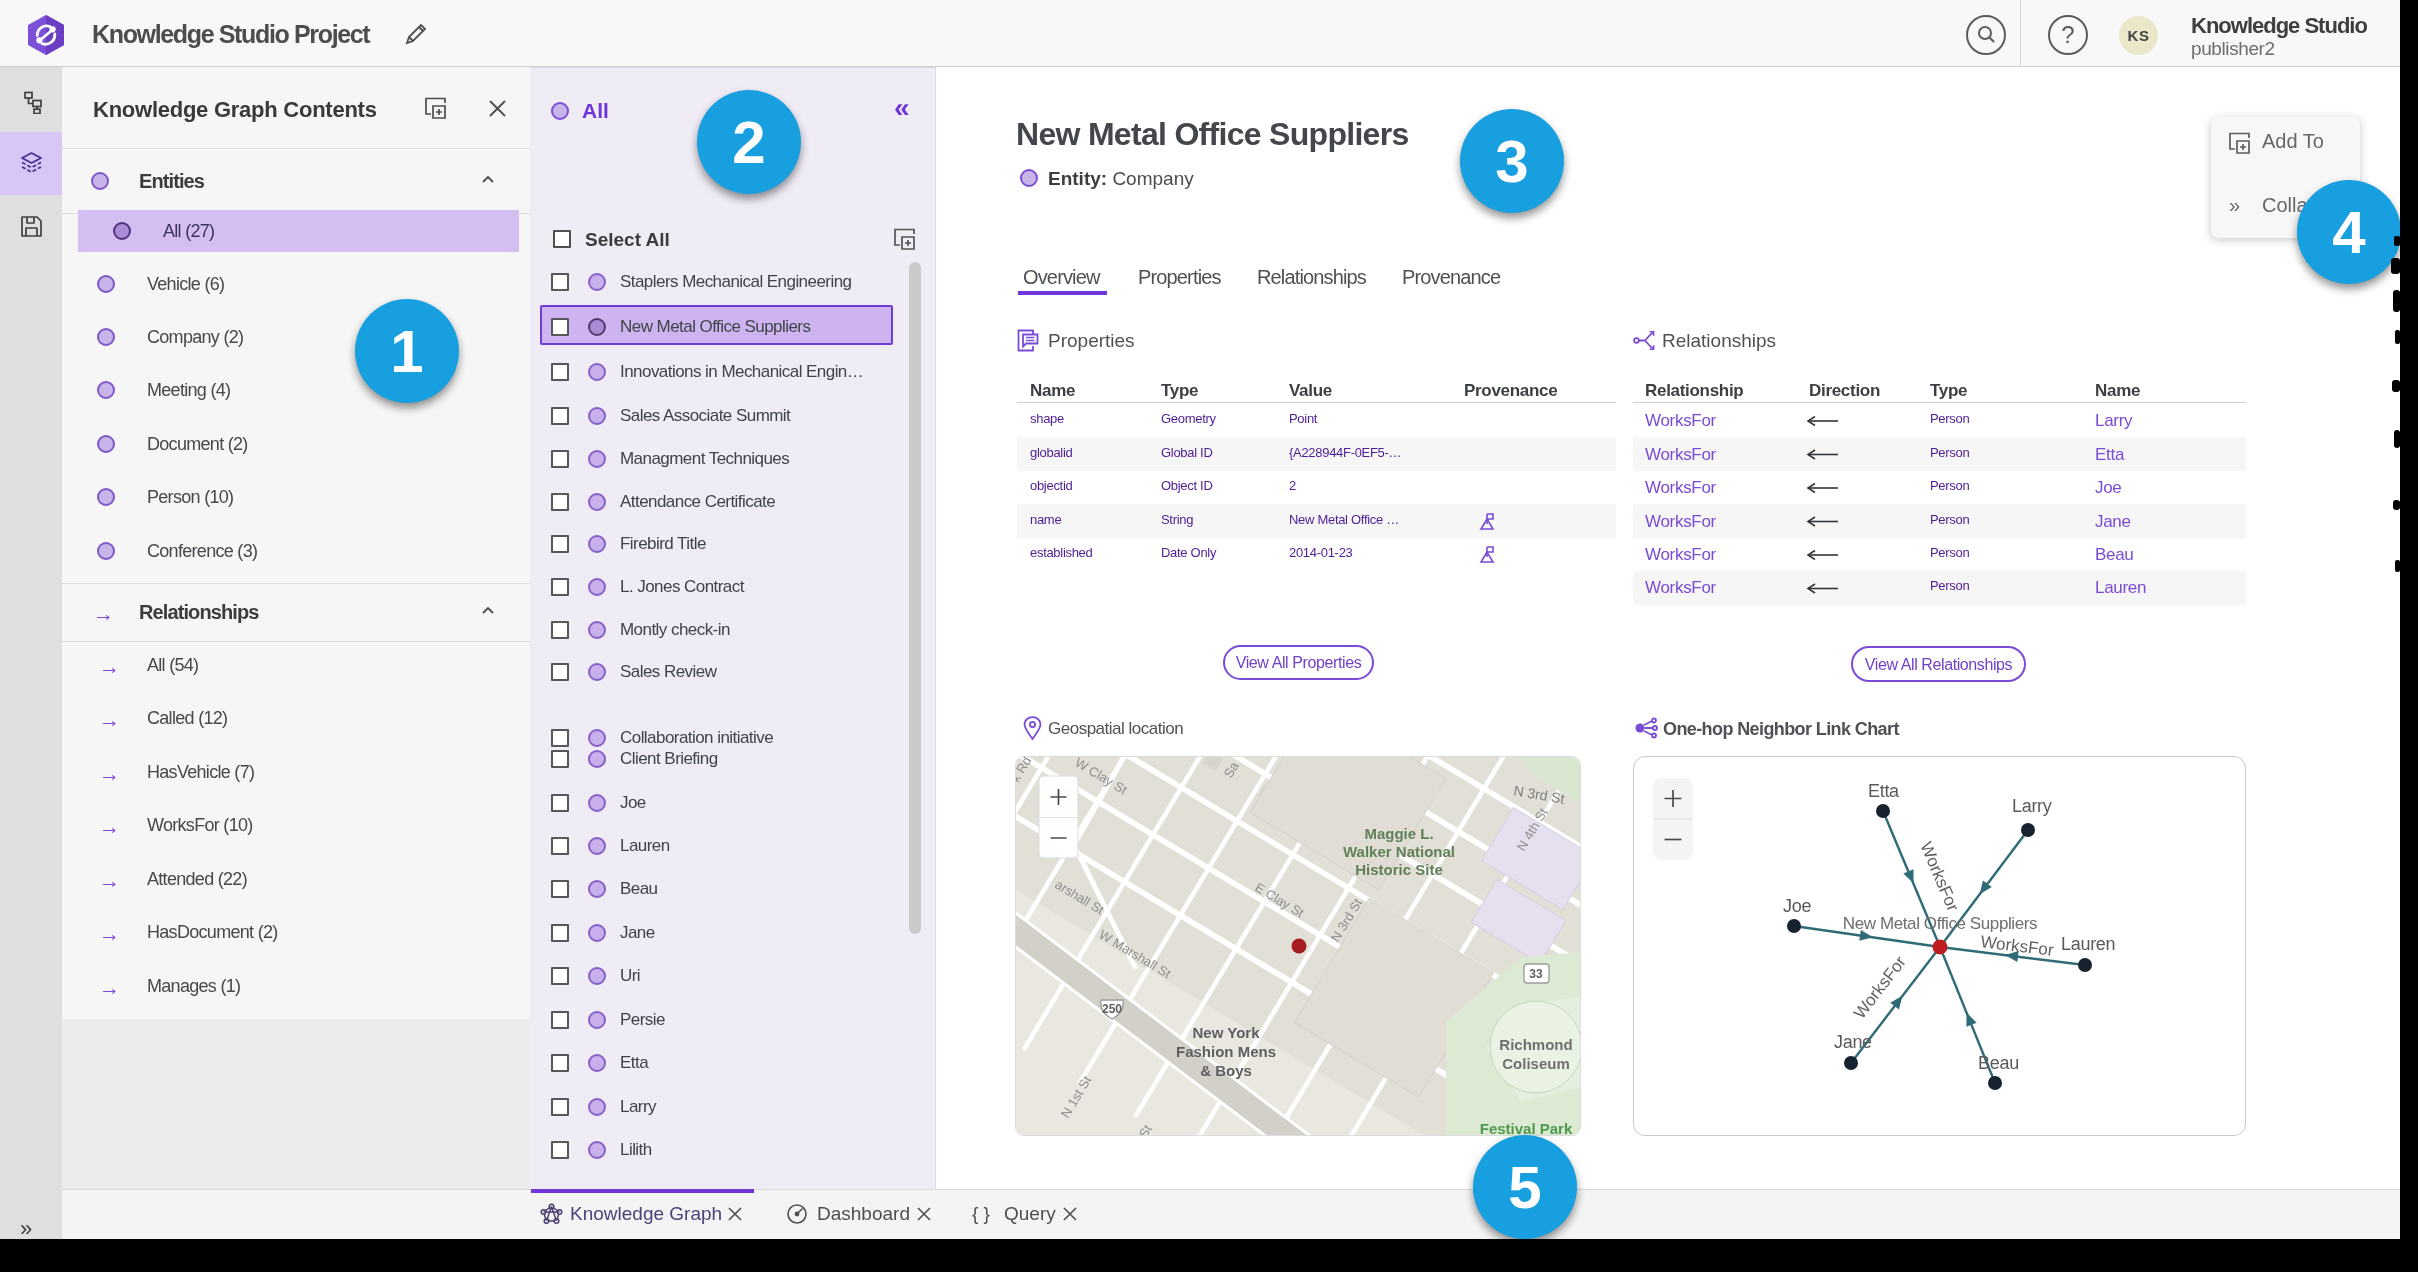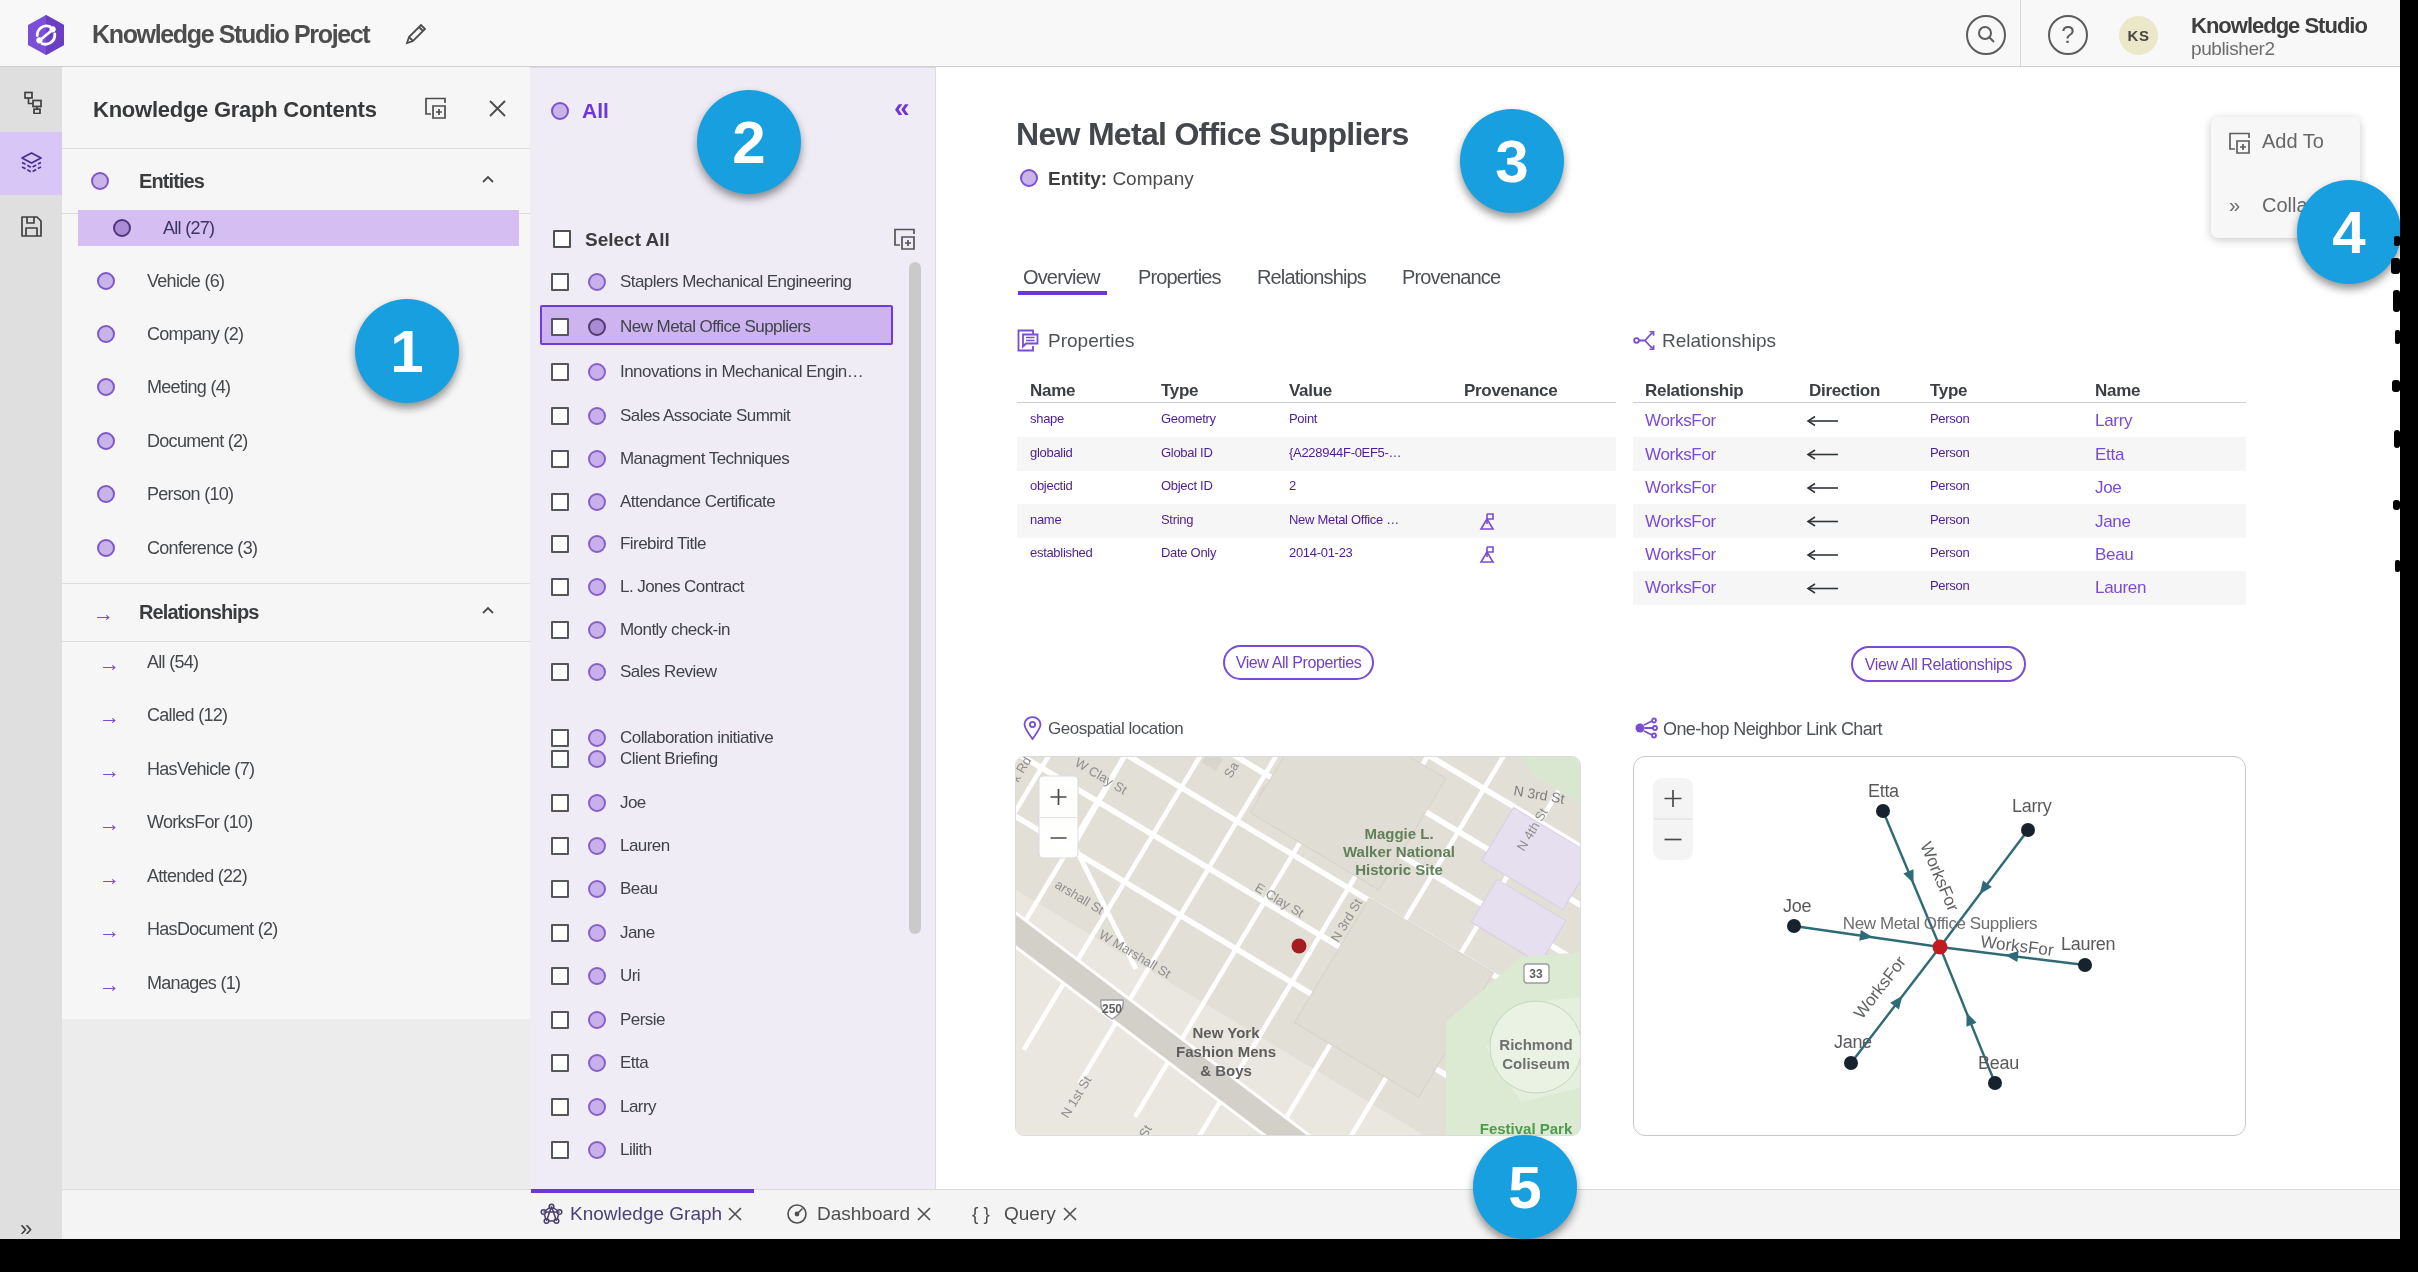--- a/index.html
+++ b/index.html
@@ -9,21 +9,21 @@
   svg{display:block;}
   
   #topbar{left:0;top:0;width:2418px;height:66px;background:#f8f8f8;border-bottom:1px solid #cfcfcf;}
   #apptitle{left:92px;top:20px;font-size:25px;font-weight:700;color:#4d4d4d;letter-spacing:-1.35px;}
   
   #rail{left:0;top:67px;width:62px;height:1172px;background:#dfdfdf;}
   #railsel{left:0;top:132px;width:62px;height:63px;background:#d8c6f6;}
   
   #kgc{left:62px;top:67px;width:468px;height:1122px;background:#f6f6f6;}
   #kgc .hdr{left:23px;top:30px;font-size:22px;font-weight:700;color:#38393b;letter-spacing:-0.25px;margin-left:8px;}
-  .kgcrow{position:absolute;left:0;width:468px;height:36px;}
+  .kgcrow{position:absolute;left:0;width:468px;height:42px;}
   .kgcrow .circ{position:absolute;left:35px;top:50%;margin-top:-9px;width:18px;height:18px;border-radius:50%;
         background:#c9b4ea;border:2px solid #7e57c8;box-sizing:border-box;}
   .kgcrow .arrow{position:absolute;left:37px;top:50%;margin-top:-10px;color:#7a4bd6;font-size:21px;}
   .kgcrow .lbl{position:absolute;left:85px;top:50%;transform:translateY(-50%);font-size:18px;color:#45484c;letter-spacing:-0.7px;}
   .sechdr .lbl{left:77px;font-size:20px;font-weight:700;color:#3b3c3e;letter-spacing:-0.9px;}
   .sechdr .circ{left:29px;}
   .sechdr .arrow{left:31px;}
   .chev{position:absolute;right:36px;top:50%;margin-top:-7px;width:12px;height:12px;}
   .divline{position:absolute;left:0;width:468px;height:0;border-top:1px solid #dcdcdc;}
   
@@ -586,21 +586,21 @@
 
   <div class="secicon" style="left:1634px;top:717px;">
     <svg width="24" height="22" viewBox="0 0 24 22" stroke="#7a4bd6" fill="none" stroke-width="1.8">
       <circle cx="6" cy="11" r="4.5" fill="#7a4bd6" stroke="none"></circle>
       <path d="M10,8 L18,4 M10,14 L18,18 M10.5,11 L19,11"></path>
       <circle cx="20" cy="3.5" r="2"></circle>
         <circle cx="21" cy="11" r="2"></circle>
         <circle cx="20" cy="18.5" r="2"></circle>
     </svg>
   </div>
-  <div class="seclbl" style="left:1663px;top:719px;font-size:18px;letter-spacing:-0.6px;">One-hop Neighbor Link Chart</div>
+  <div class="seclbl" style="left:1663px;top:719px;font-size:18px;letter-spacing:-0.6px;font-weight:bold;">One-hop Neighbor Link Chart</div>
   <div id="chartbox" class="abs" style="left:1633px;top:756px;width:613px;height:380px;border-radius:12px;border:1.4px solid #c9c9c9;box-sizing:border-box;background:#fff;">
     <svg width="610" height="377" viewBox="0 0 610 377" font-family="Liberation Sans,sans-serif">
 
       <g stroke="#2f6b76" stroke-width="2.4">
         <path d="M249,54 L306,190"></path>
           <path d="M394,73 L306,190"></path>
           <path d="M160,169 L306,190"></path>
         <path d="M451,208 L306,190"></path>
           <path d="M217,306 L306,190"></path>
           <path d="M361,326 L306,190"></path>

